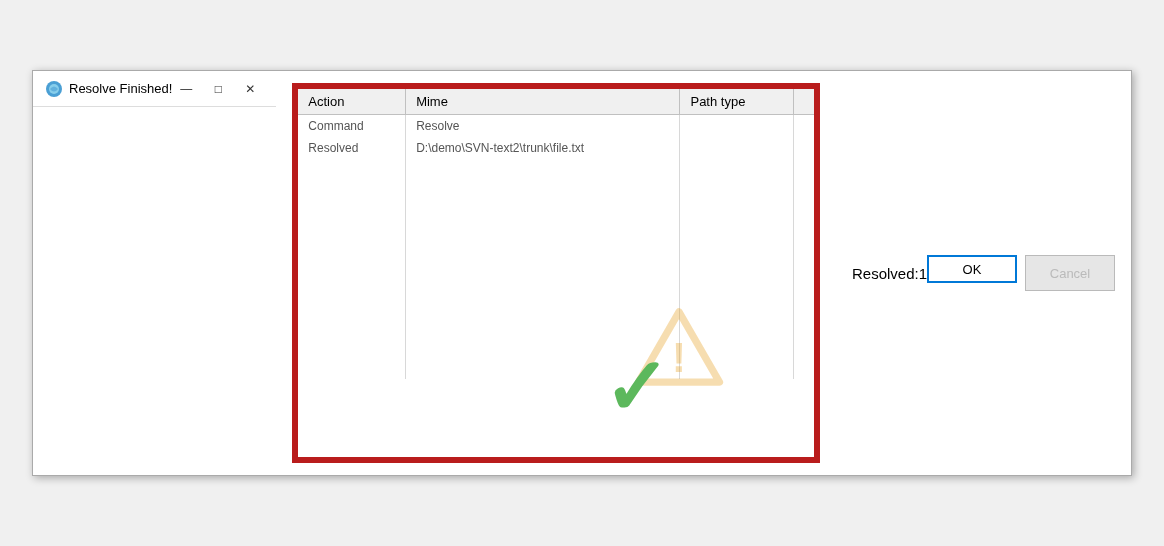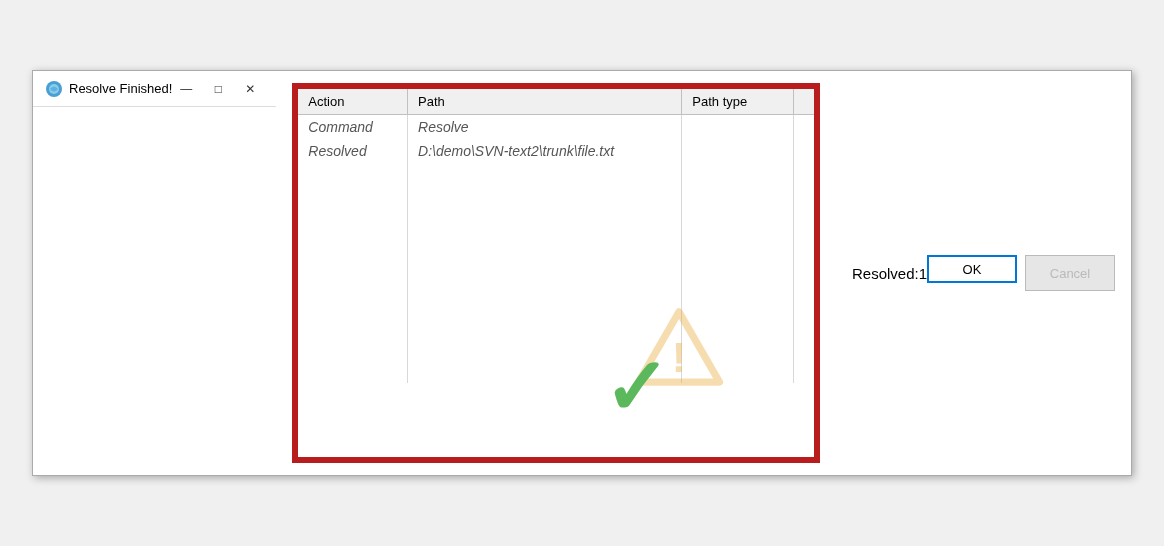--- a/index.html
+++ b/index.html
@@ -193,24 +193,23 @@
       border-right: 1px solid #c0c0c0;
       padding: 5px 10px;
       font-weight: 400;
       font-size: 13px;
       text-align: left;
     }
 
     .data-table td {
       border-right: 1px solid #d8d8d8;
       padding: 4px 10px;
-      font-size: 14px;
+      font-size: 12px;
       color: #666;
       vertical-align: top;
-      font-style: italic;
     }
 
     .data-table th:last-child,
     .data-table td:last-child {
       border-right: none;
     }
   </style>
 </head>
 <body>
 
@@ -233,21 +232,21 @@
       <button class="title-btn close">✕</button>
     </div>
   </div>
 
   <div class="content-area">
     <div class="table-wrapper">
       <table class="data-table">
         <thead>
           <tr>
             <th class="col-action">Action</th>
-            <th class="col-path">Path</th>
+            <th class="col-path">Mime</th>
             <th class="col-mime">Path type</th>
             <th></th>
           </tr>
         </thead>
         <tbody>
           <tr>
             <td>Command</td>
             <td>Resolve</td>
             <td></td>
             <td></td>

